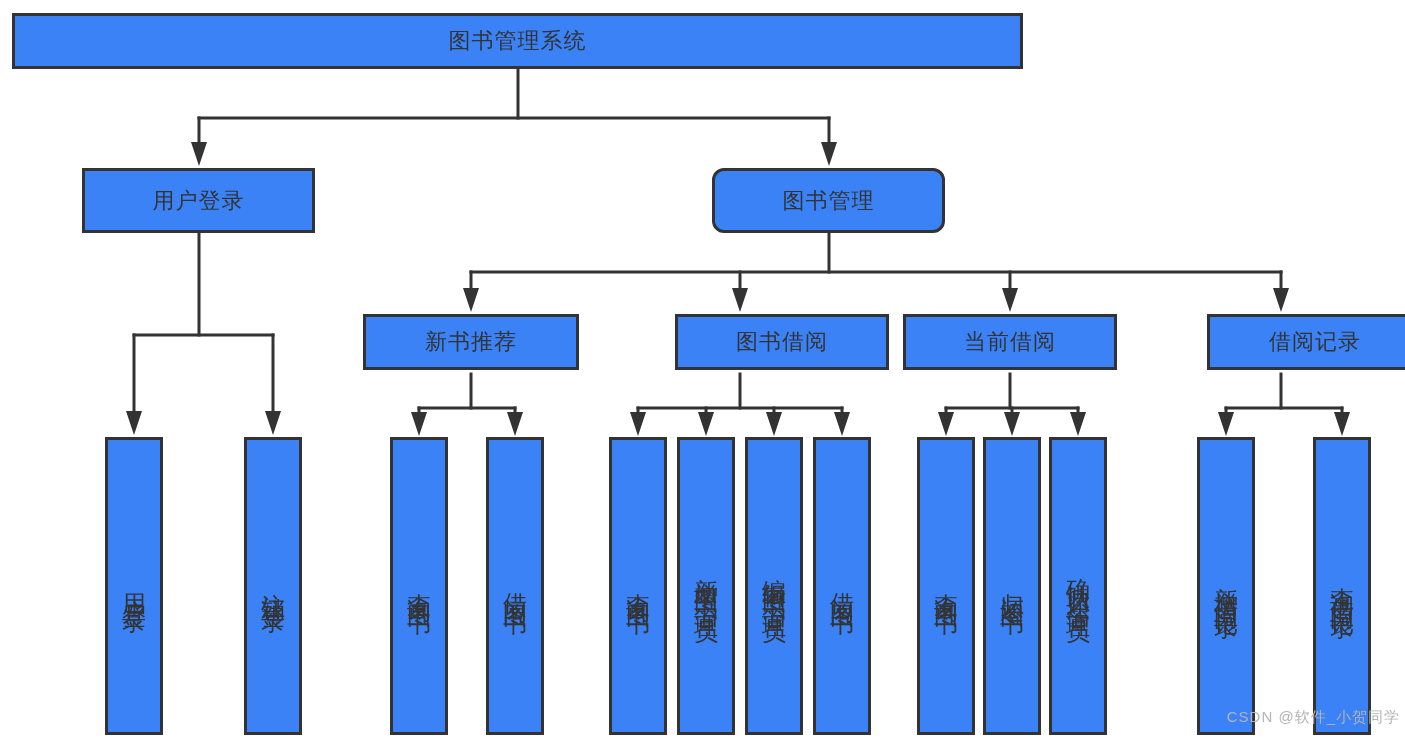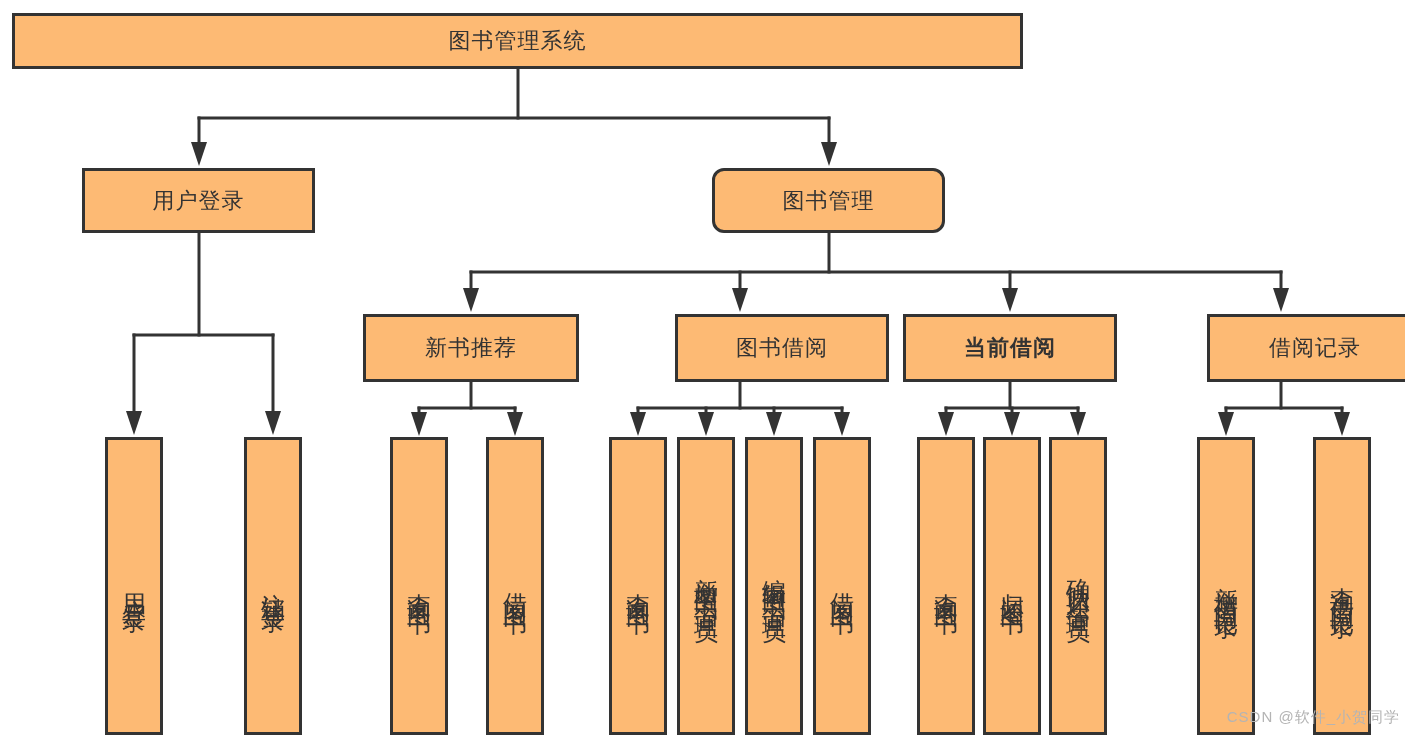--- a/index.html
+++ b/index.html
@@ -11,31 +11,31 @@
     font-family: "Liberation Sans", "DejaVu Sans", sans-serif;
     overflow: hidden;
   }
   .wires { position: absolute; left: 0; top: 0; width: 1405px; height: 747px; }
   .wires line { stroke: #333333; stroke-width: 3; stroke-linecap: square; }
   .wires polygon { fill: #333333; stroke: none; }
   .box {
     position: absolute;
     box-sizing: border-box;
     border: 3px solid #333333;
-    background: #fdba74;
+    background: #3b82f6;
     color: #333333;
     display: flex;
     align-items: center;
     justify-content: center;
     text-align: center;
   }
   .hbox { font-size: 22px; letter-spacing: 1px; }
   .root { left: 12px; top: 13px; width: 1011px; height: 56px; }
   .lvl2 { top: 168px; width: 233px; height: 65px; }
-  .lvl3 { top: 314px; height: 68px; text-align: center; }
+  .lvl3 { top: 314px; height: 56px; text-align: center; }
   .leaf {
     top: 437px;
     width: 58px;
     height: 298px;
     writing-mode: vertical-rl;
     text-orientation: mixed;
     font-size: 24px;
     letter-spacing: 6px;
     line-height: 1;
   }
@@ -115,21 +115,21 @@
     <polygon points="1334,412 1350,412 1342,436"></polygon>
   </svg>
 
   <div class="box hbox root">图书管理系统</div>
 
   <div class="box hbox lvl2" style="left:82px;">用户登录</div>
   <div class="box hbox lvl2" style="left:712px;border-radius:12px;">图书管理</div>
 
   <div class="box hbox lvl3" style="left:363px;width:216px;">新书推荐</div>
   <div class="box hbox lvl3" style="left:633px;width:214px;margin-left:42px;">图书借阅</div>
-  <div class="box hbox lvl3" style="left:903px;width:214px;font-weight:bold;">当前借阅</div>
+  <div class="box hbox lvl3" style="left:903px;width:214px;">当前借阅</div>
   <div class="box hbox lvl3" style="left:1173px;width:216px;margin-left:34px;">借阅记录</div>
 
   <div class="box leaf" style="left:105px;">用户登录</div>
   <div class="box leaf" style="left:244px;">注销登录</div>
 
   <div class="box leaf" style="left:390px;">查询图书</div>
   <div class="box leaf" style="left:486px;">借阅图书</div>
 
   <div class="box leaf" style="left:609px;">查询图书</div>
   <div class="box leaf" style="left:677px;">新增图书（管理员）</div>

